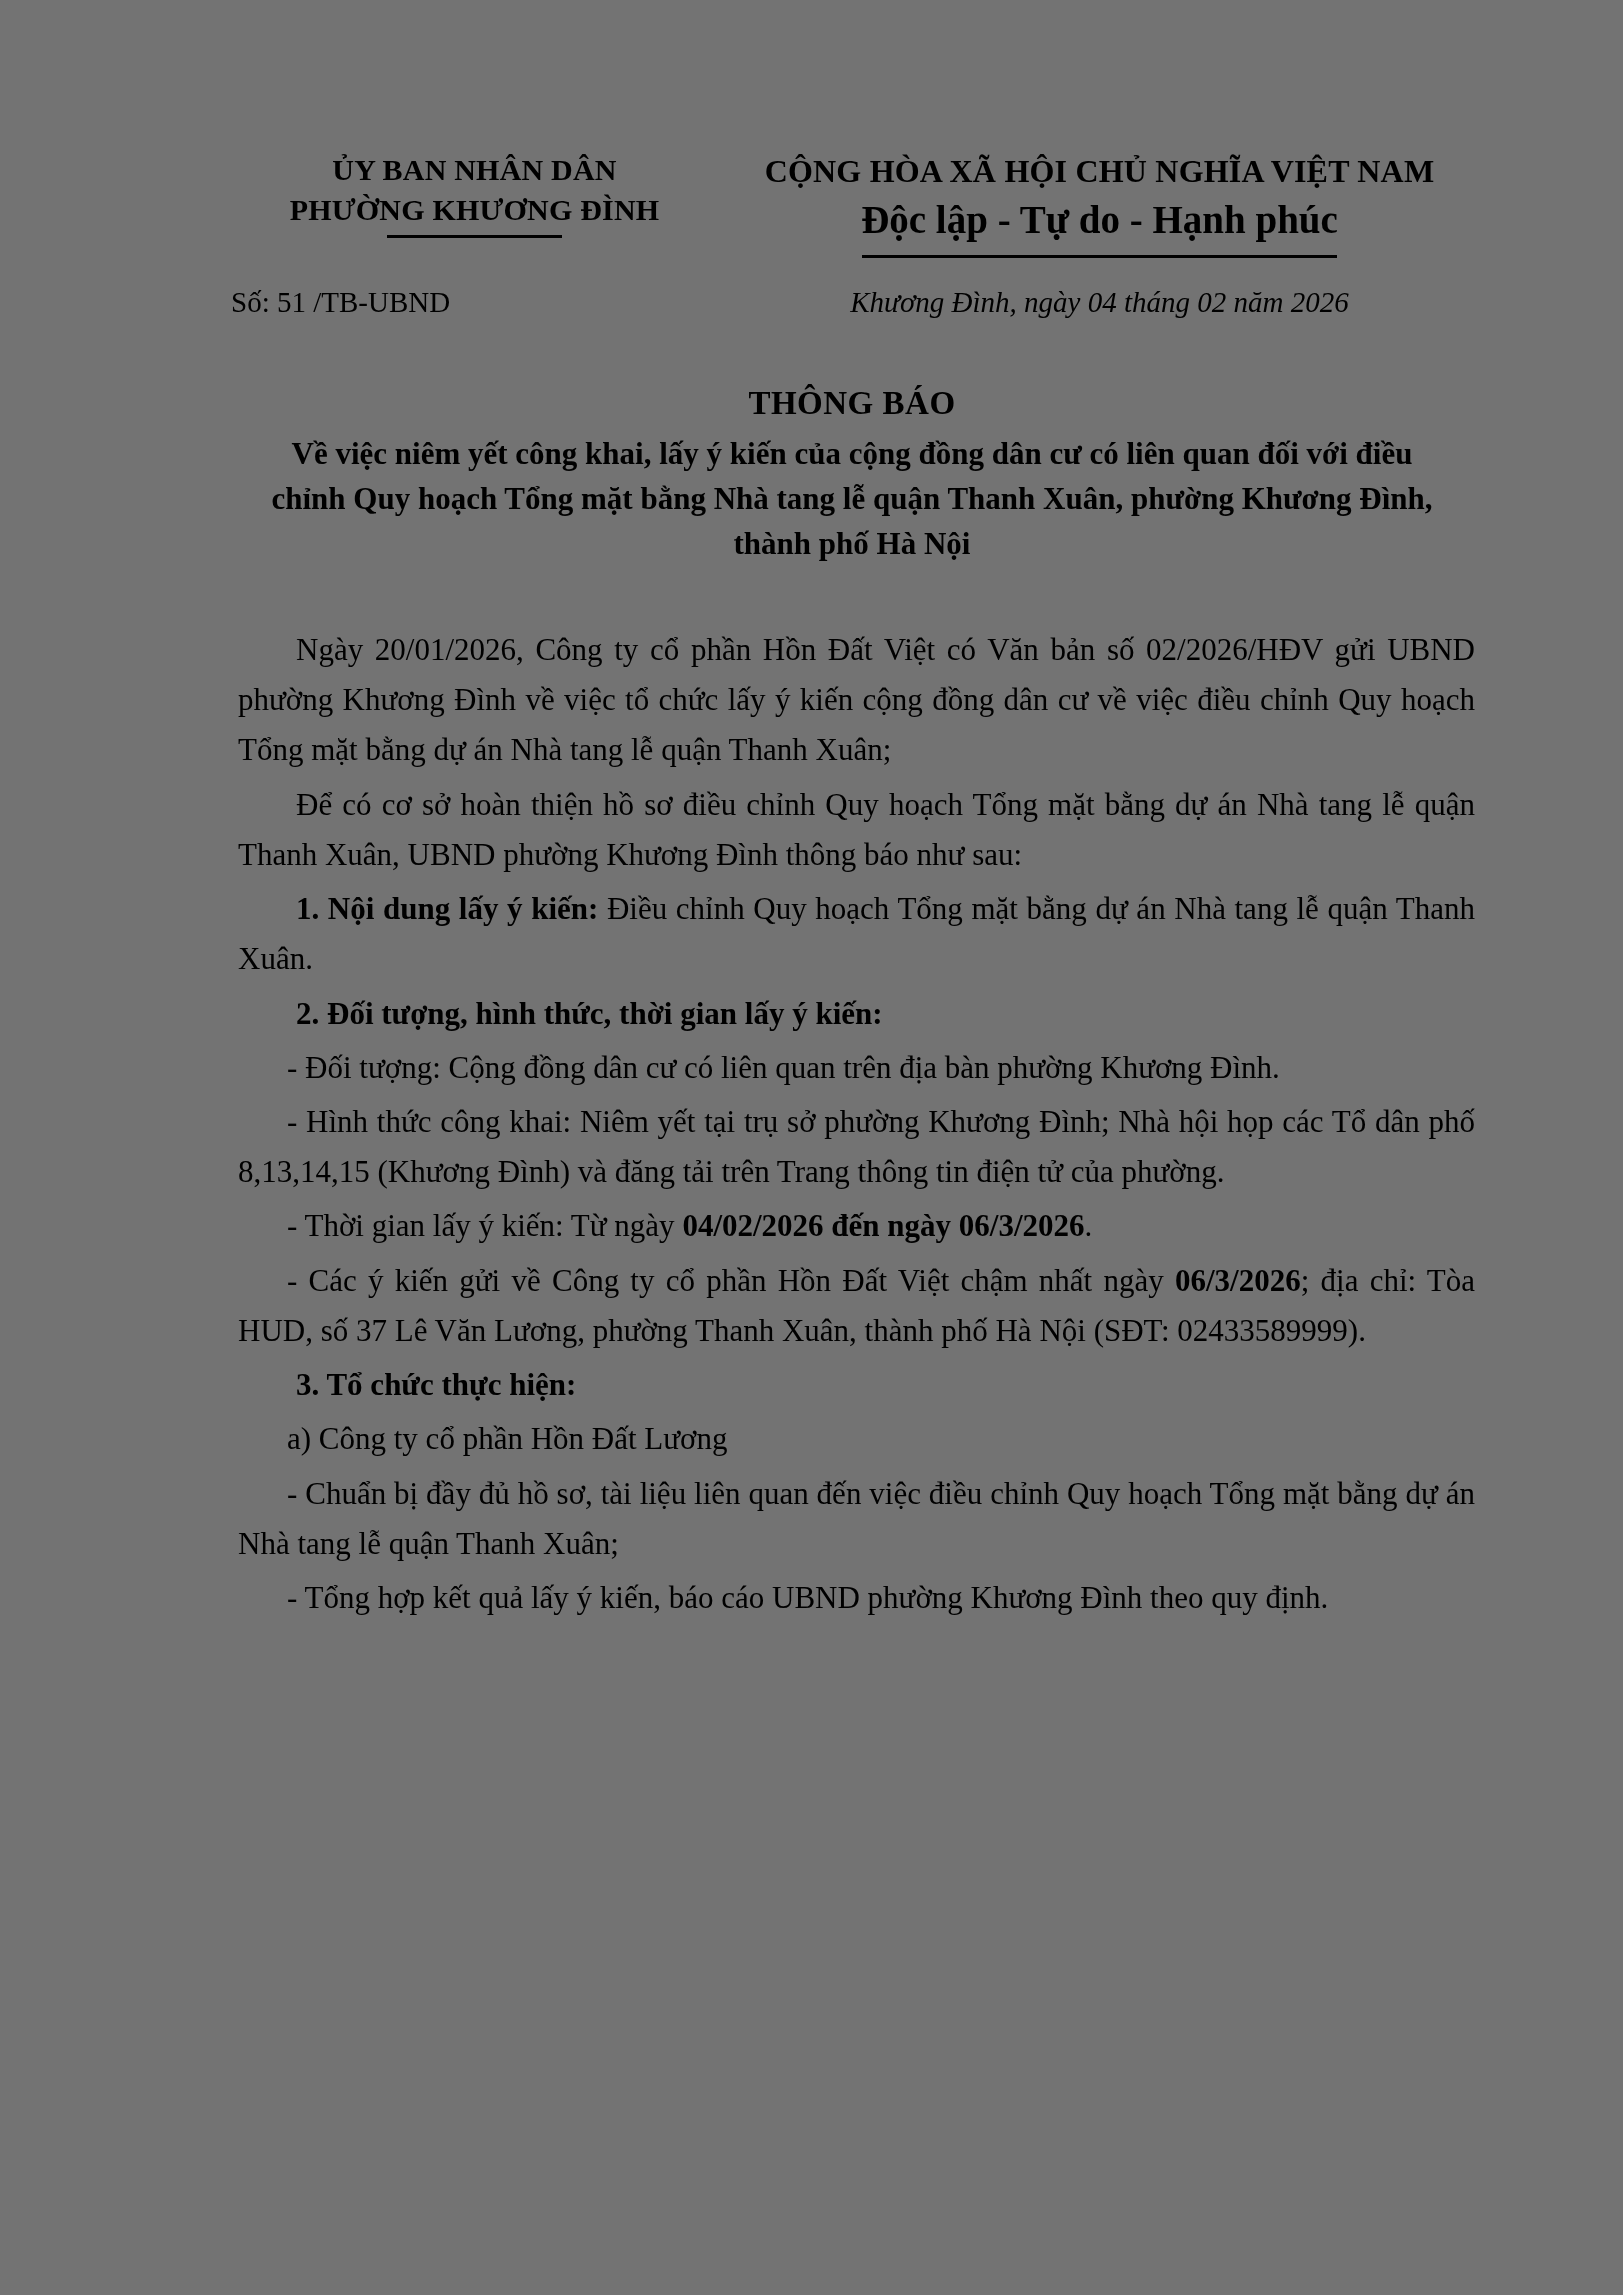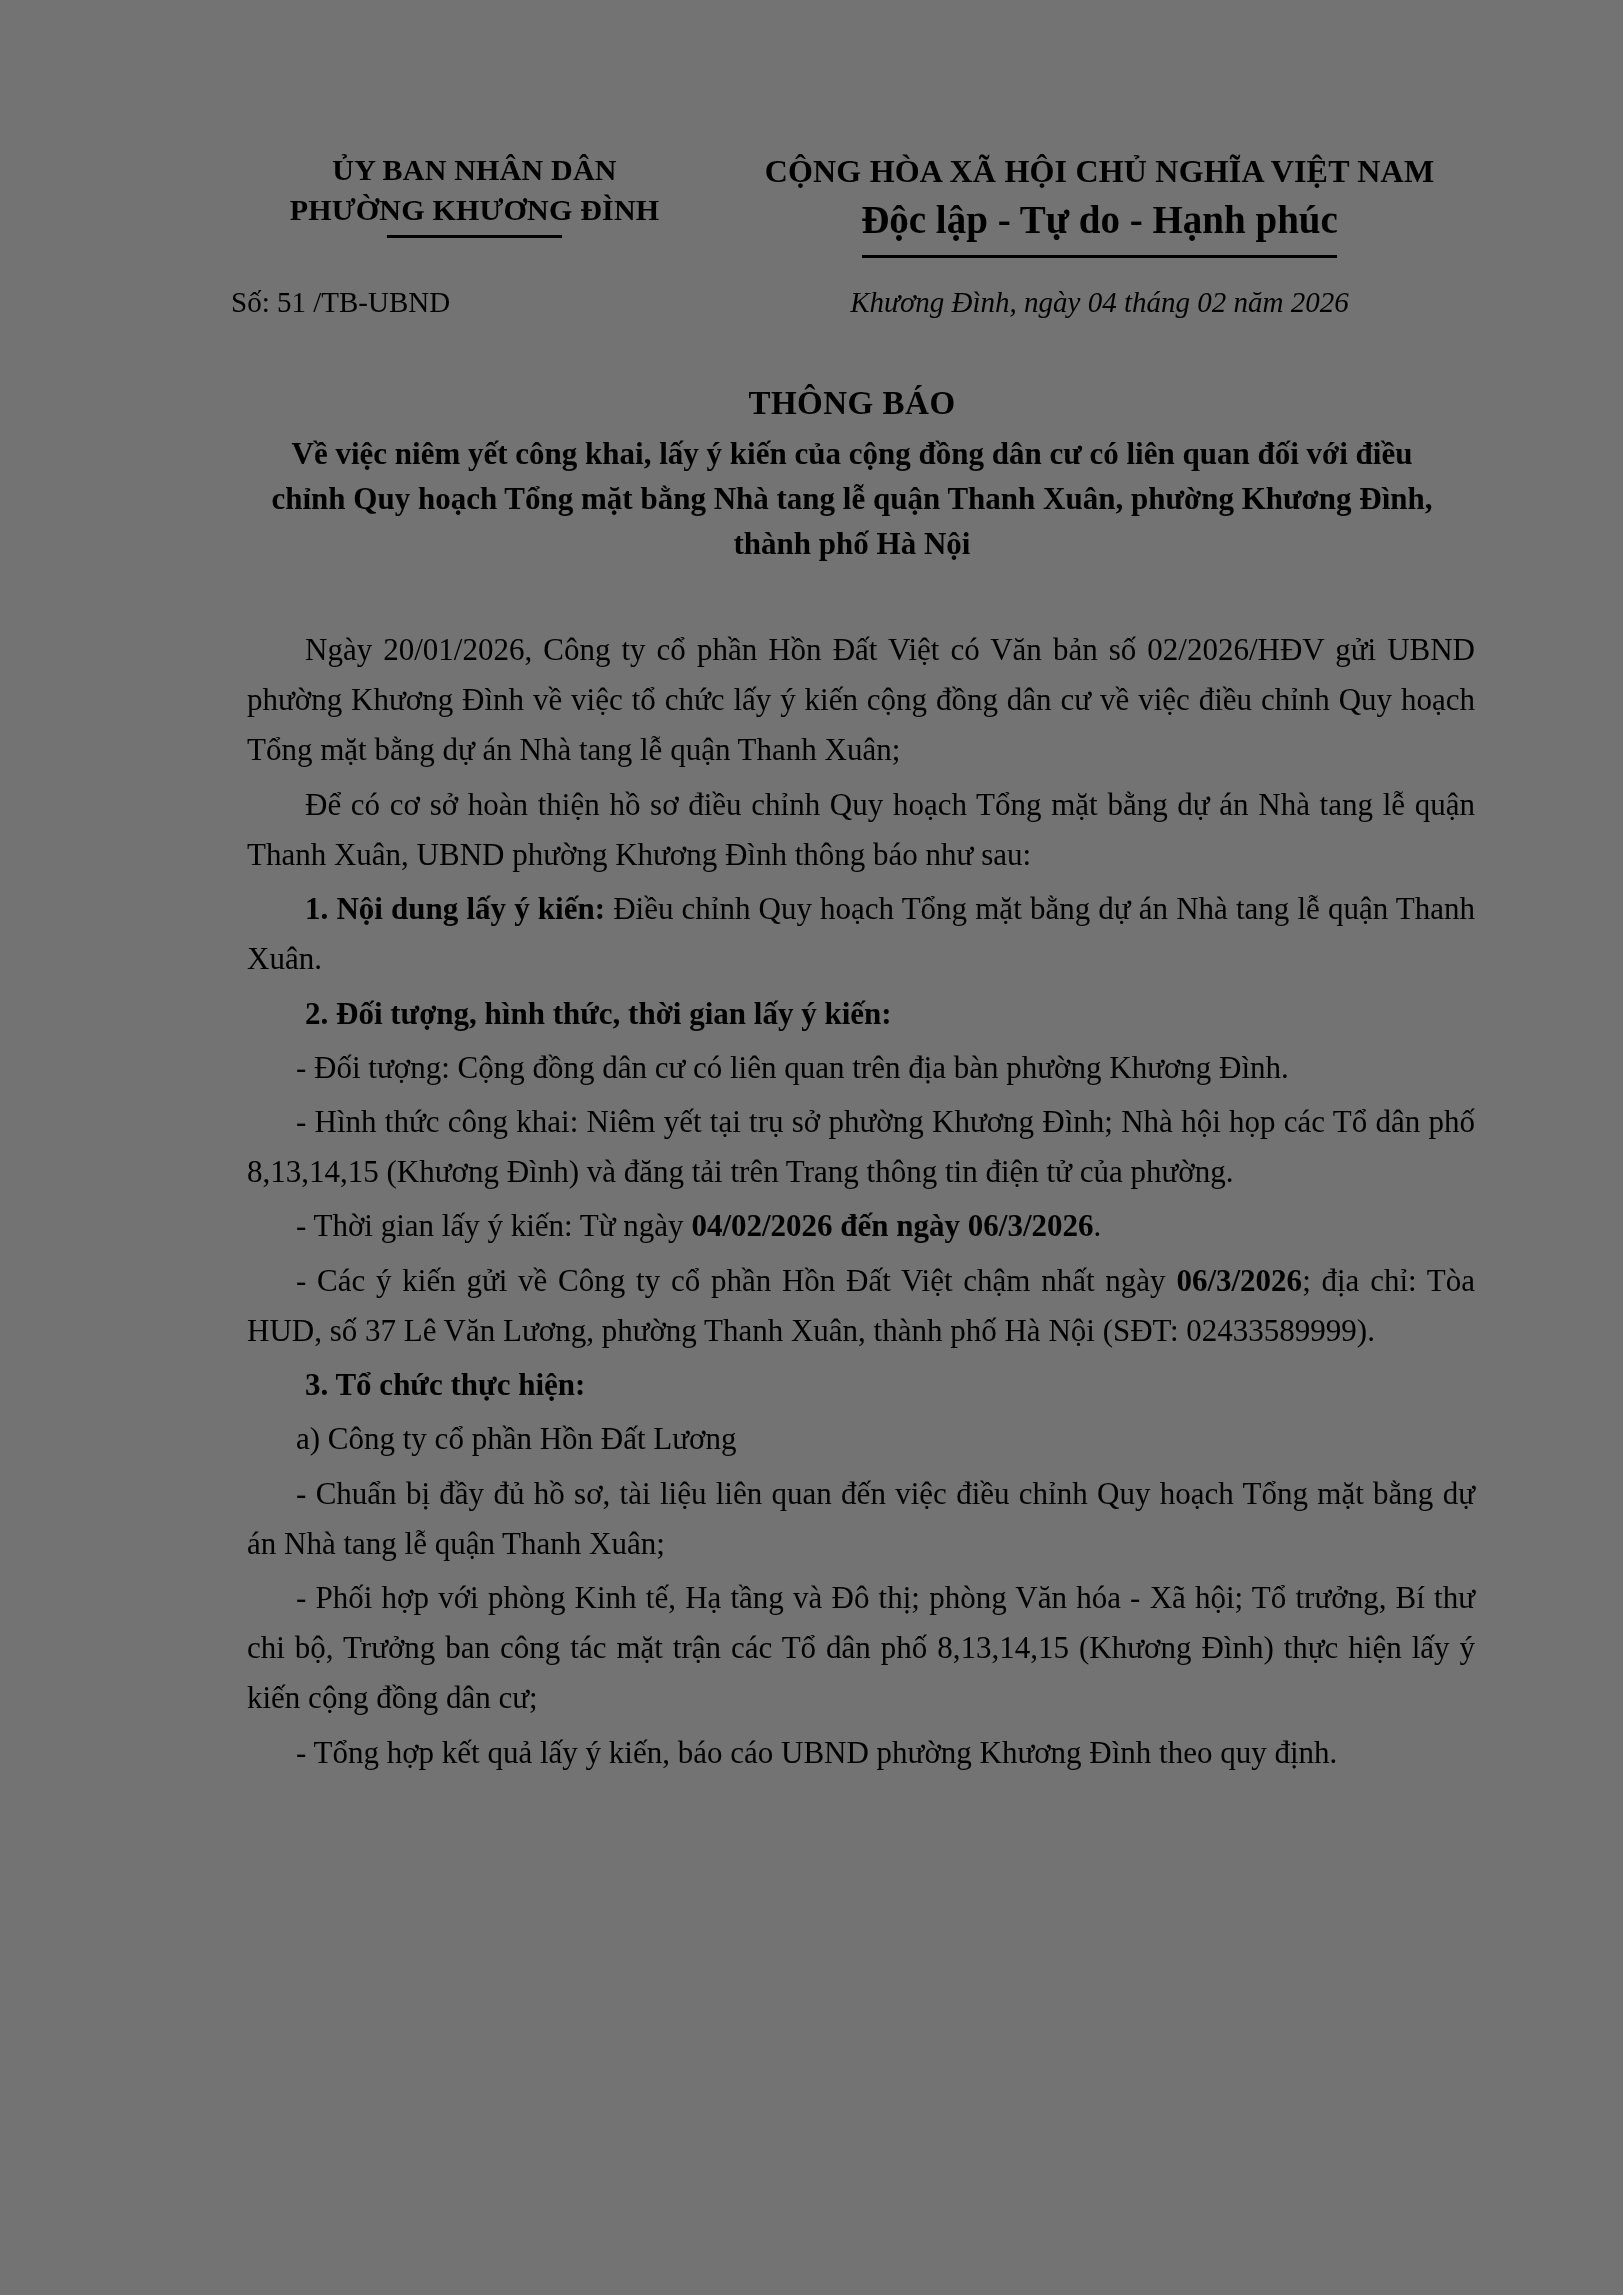--- a/index.html
+++ b/index.html
@@ -124,21 +124,21 @@
   }
 
   
   .body-block {
     position: absolute;
     top: 625px;
     left: 231px;
     width: 1244px;
   }
   p.para {
-    margin: 0 0 4px 16px;
+    margin: 0 0 4px 7px;
     font-size: 31px;
     line-height: 1.62;
     text-align: justify;
     text-justify: inter-word;
     text-indent: 58px;
   }
   p.para.nohang {
     text-indent: 49px;
   }
   b { font-weight: bold; }
@@ -192,20 +192,19 @@
     <p class="para nohang"><span>- Thời gian lấy ý kiến: Từ ngày </span><b>04/02/2026 đến ngày 06/3/2026</b><span>.</span></p>
 
     <p class="para nohang"><span>- Các ý kiến gửi về Công ty cổ phần Hồn Đất Việt chậm nhất ngày </span><b>06/3/2026</b><span>; địa chỉ: Tòa HUD, số 37 Lê Văn Lương, phường Thanh Xuân, thành phố Hà Nội (SĐT: 02433589999).</span></p>
 
     <p class="para"><b>3. Tổ chức thực hiện:</b></p>
 
     <p class="para nohang">a) Công ty cổ phần Hồn Đất Lương</p>
 
     <p class="para nohang">- Chuẩn bị đầy đủ hồ sơ, tài liệu liên quan đến việc điều chỉnh Quy hoạch Tổng mặt bằng dự án Nhà tang lễ quận Thanh Xuân;</p>
 
-    <p class="para nohang">- Phối hợp với phòng Kinh tế, Hạ tầng và Đô thị; phòng Văn hóa - Xã hội; Tổ trưởng, Bí thư chi bộ, Trưởng ban công tác mặt trận các Tổ dân phố 8,13,14,15 (Khương Đình) thực hiện lấy ý kiến cộng đồng dân cư;</p>
 
     <p class="para nohang">- Tổng hợp kết quả lấy ý kiến, báo cáo UBND phường Khương Đình theo quy định.</p>
 
   </div>
 
 </div>
 
 
 </body></html>

